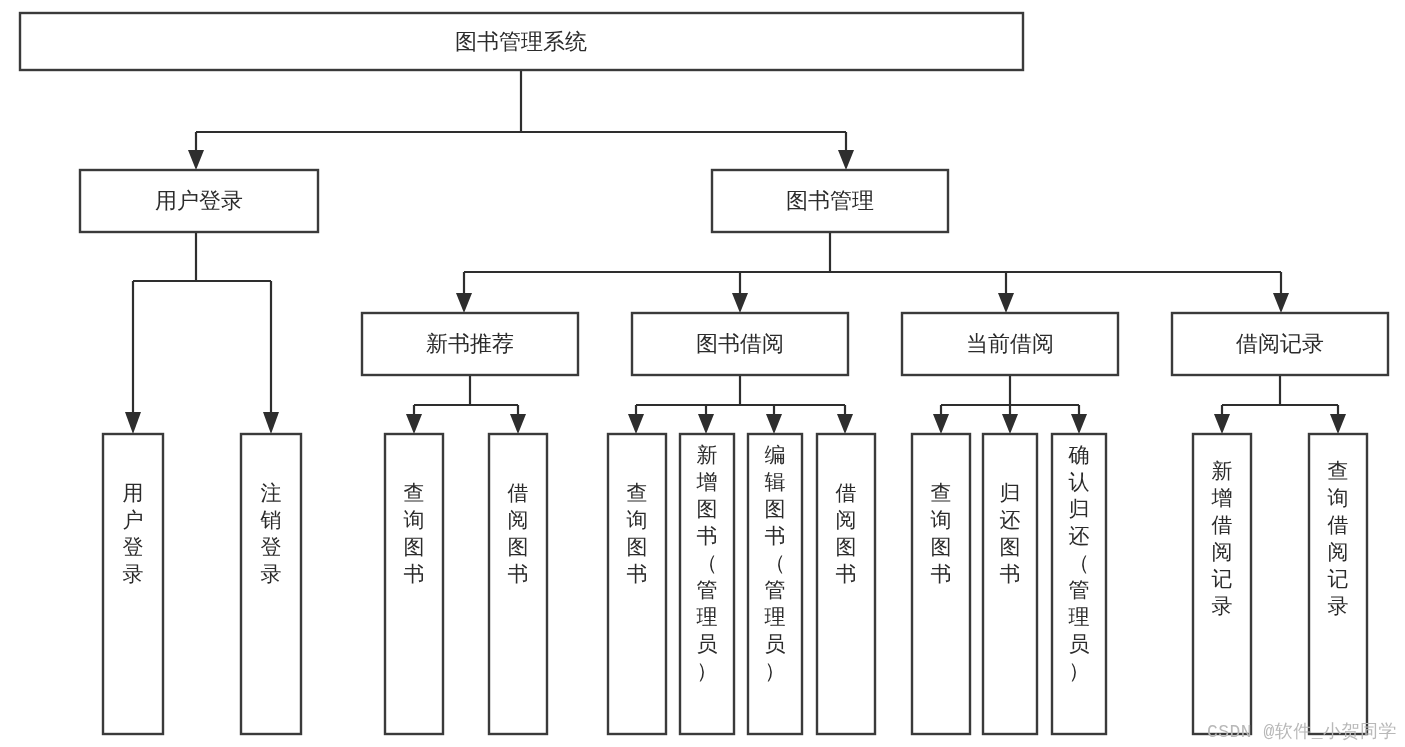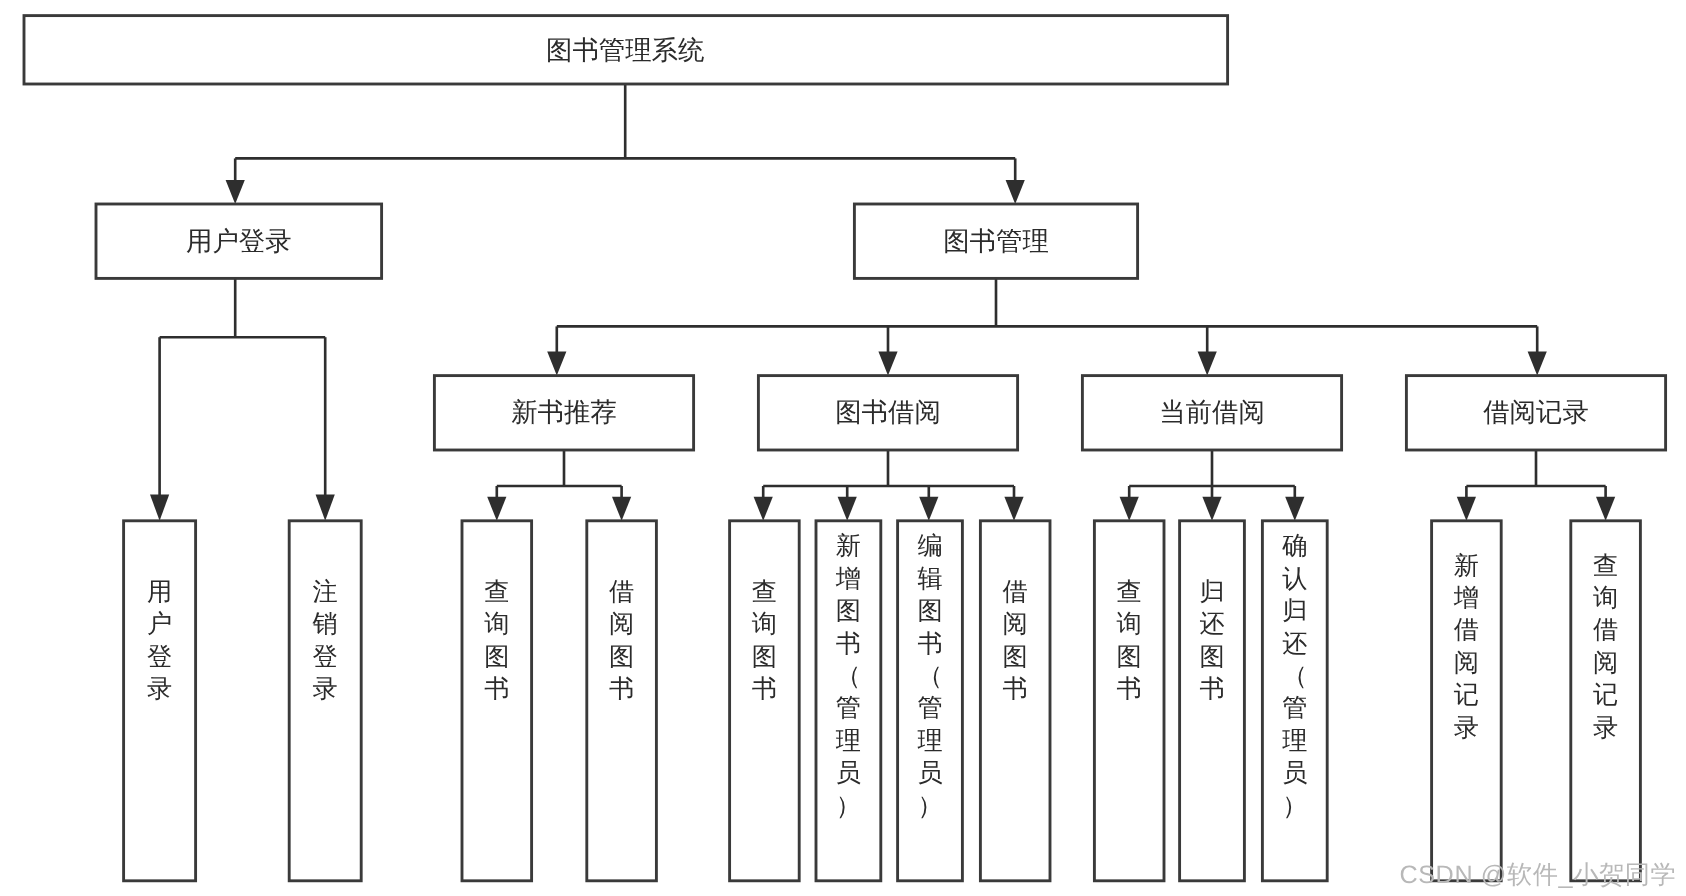--- a/index.html
+++ b/index.html
@@ -45,22 +45,22 @@
     fill: none;
   }
   .arrow-head {
     fill: #2e2e2e;
     stroke: none;
   }
   .watermark {
     position: absolute;
     right: 8px;
     bottom: 4px;
-    font-family: Liberation Sans, sans-serif;
-    font-size: 21px;
+    font-family: Liberation Mono, monospace;
+    font-size: 18px;
     color: #b8b8b8;
     white-space: nowrap;
     letter-spacing: 0.5px;
     text-align: center;
   }
 </style>
 </head>
 <body>
 
 <svg id="canvas" viewBox="0 0 1405 747">

